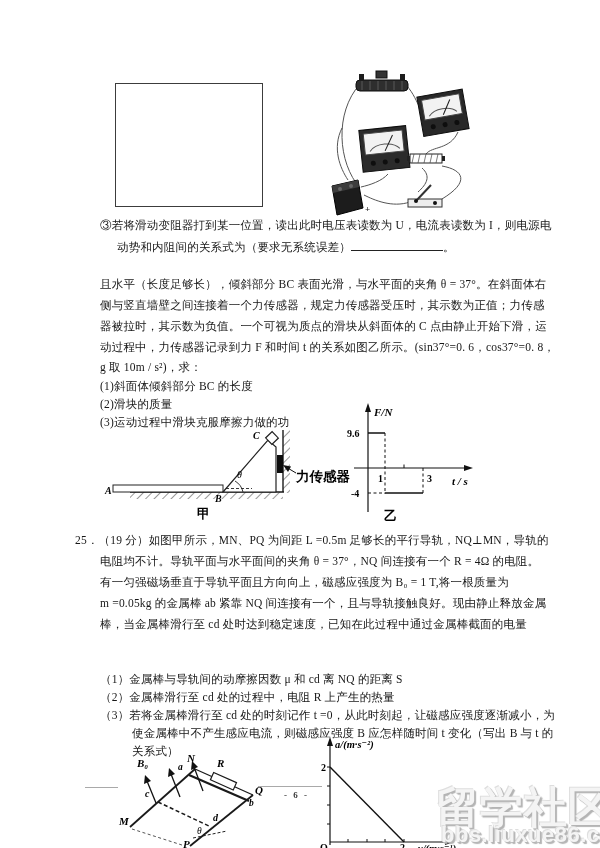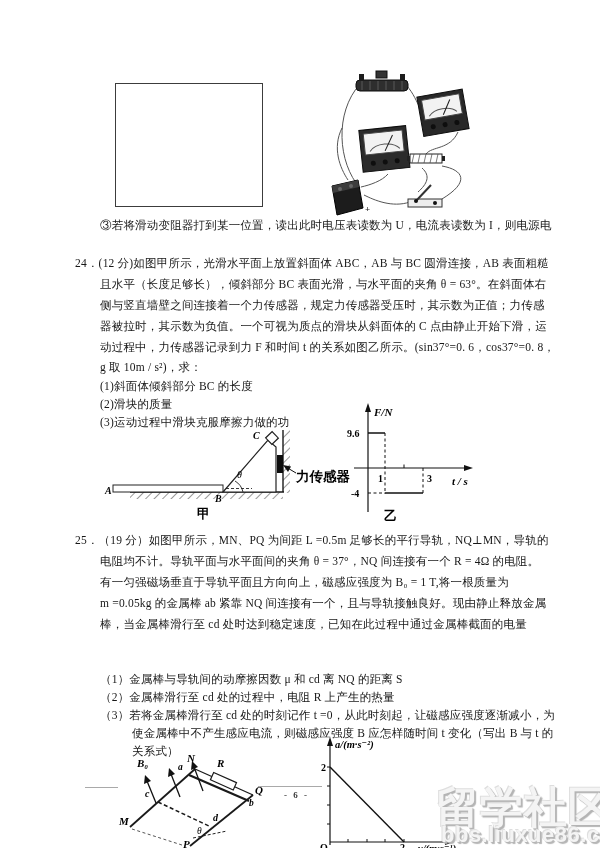--- a/index.html
+++ b/index.html
@@ -85,23 +85,23 @@
     </g>
     <g>
       <rect x="78" y="131" width="34" height="8" fill="#eeeeee" stroke="#333"></rect>
       <line x1="86" y1="133" x2="101" y2="117" stroke="#333" stroke-width="2"></line>
       <circle cx="86" cy="133" r="2" fill="#111"></circle>
         <circle cx="105" cy="135" r="2" fill="#111"></circle>
     </g>
   </svg>
 
   <div class="tl" style="left:100px;top:218px">③若将滑动变阻器打到某一位置，读出此时电压表读数为 U，电流表读数为 I，则电源电</div>
-
-  <div class="tl" style="left:75px;top:256px">24．(12 分)如图甲所示，光滑水平面上放置斜面体 ABC，AB 与 BC 圆滑连接，AB 表面粗糙</div>
-  <div class="tl" style="left:100px;top:277px">且水平（长度足够长），倾斜部分 BC 表面光滑，与水平面的夹角 θ = 63°。在斜面体右</div>
+  <div class="tl" style="left:117px;top:239px"><span>动势和内阻间的关系式为（要求无系统误差）</span><span class="blank"></span><span>。</span></div>
+
+  <div class="tl" style="left:100px;top:277px">且水平（长度足够长），倾斜部分 BC 表面光滑，与水平面的夹角 θ = 37°。在斜面体右</div>
   <div class="tl" style="left:100px;top:298px">侧与竖直墙壁之间连接着一个力传感器，规定力传感器受压时，其示数为正值；力传感</div>
   <div class="tl" style="left:100px;top:319px">器被拉时，其示数为负值。一个可视为质点的滑块从斜面体的 C 点由静止开始下滑，运</div>
   <div class="tl" style="left:100px;top:340px">动过程中，力传感器记录到力 F 和时间 t 的关系如图乙所示。(sin37°=0. 6，cos37°=0. 8，</div>
   <div class="tl" style="left:100px;top:360px">g 取 10m / s²)，求：</div>
   <div class="tl" style="left:100px;top:379px">(1)斜面体倾斜部分 BC 的长度</div>
   <div class="tl" style="left:100px;top:397px">(2)滑块的质量</div>
   <div class="tl" style="left:100px;top:415px">(3)运动过程中滑块克服摩擦力做的功</div>
 
   <svg class="fig" style="left:100px;top:425px" width="250" height="100" viewBox="0 0 250 100">
     <defs>

